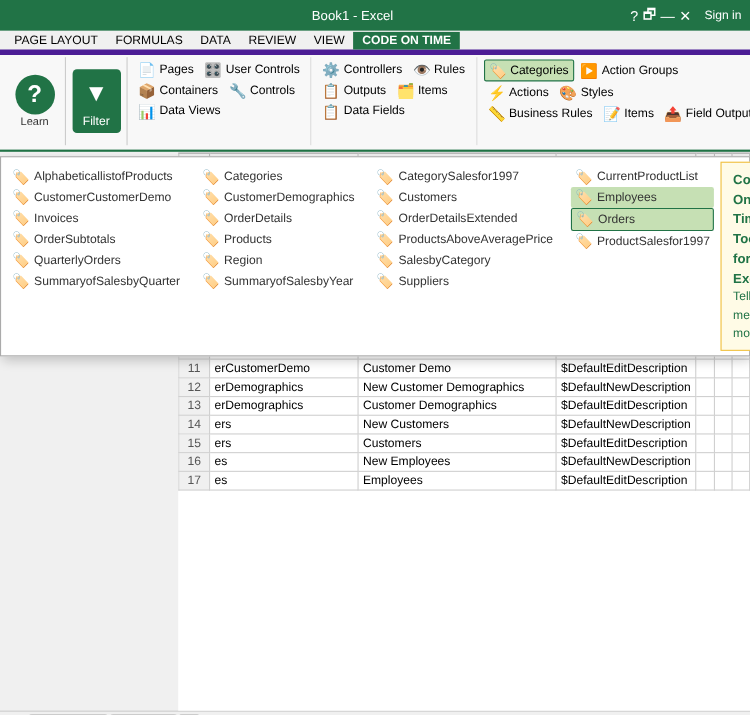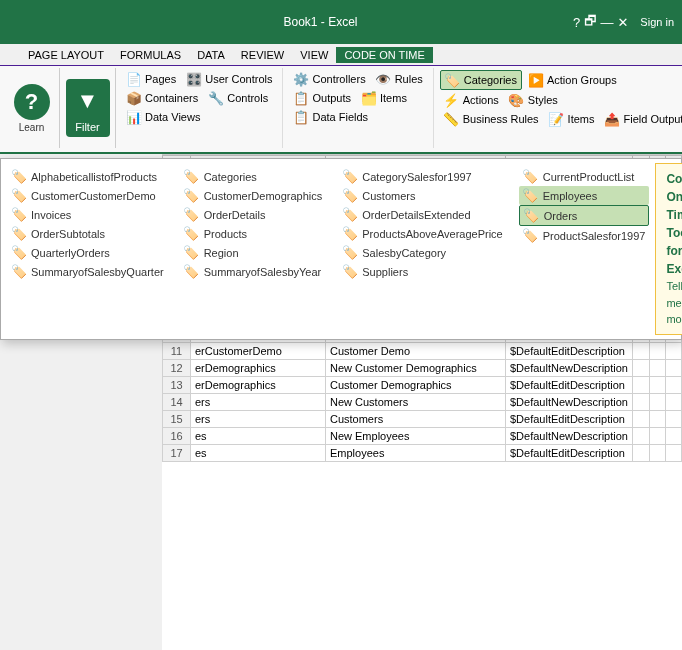--- a/index.html
+++ b/index.html
@@ -2,39 +2,39 @@
 <html><head>
   <meta charset="utf-8">
   <style>
     * { box-sizing: border-box; margin: 0; padding: 0; font-family: 'Segoe UI', Tahoma, sans-serif; font-size: 11px; }
     body { width: 682px; height: 650px; overflow: hidden; background: #f0f0f0; }
 
     
     .title-bar {
       background: #217346;
       color: white;
-      height: 44px;
+      height: 28px;
       display: flex;
       align-items: center;
       justify-content: space-between;
       padding: 0 8px;
     }
     .title-bar-title { flex: 1; text-align: center; font-size: 12px; }
 
     
     .menu-bar {
       background: #f0f0f0;
       height: 22px;
       display: flex;
       align-items: center;
-      border-bottom: 1px solid #4c1d95;
-      padding-left: 20px;
+      border-bottom: 5px solid #4c1d95;
+      padding-left: 5px;
     }
     .menu-item { padding: 2px 8px; cursor: pointer; font-size: 11px; }
-    .menu-item.active { background: #217346; color: white; }
+    .menu-item.active { background: #217346; color: white; font-weight: bold; }
 
     
     .ribbon {
       background: #f8f8f8;
       border-bottom: 2px solid #217346;
       padding: 2px 4px 4px 4px;
       display: flex;
       align-items: stretch;
       min-height: 88px;
       position: relative;

